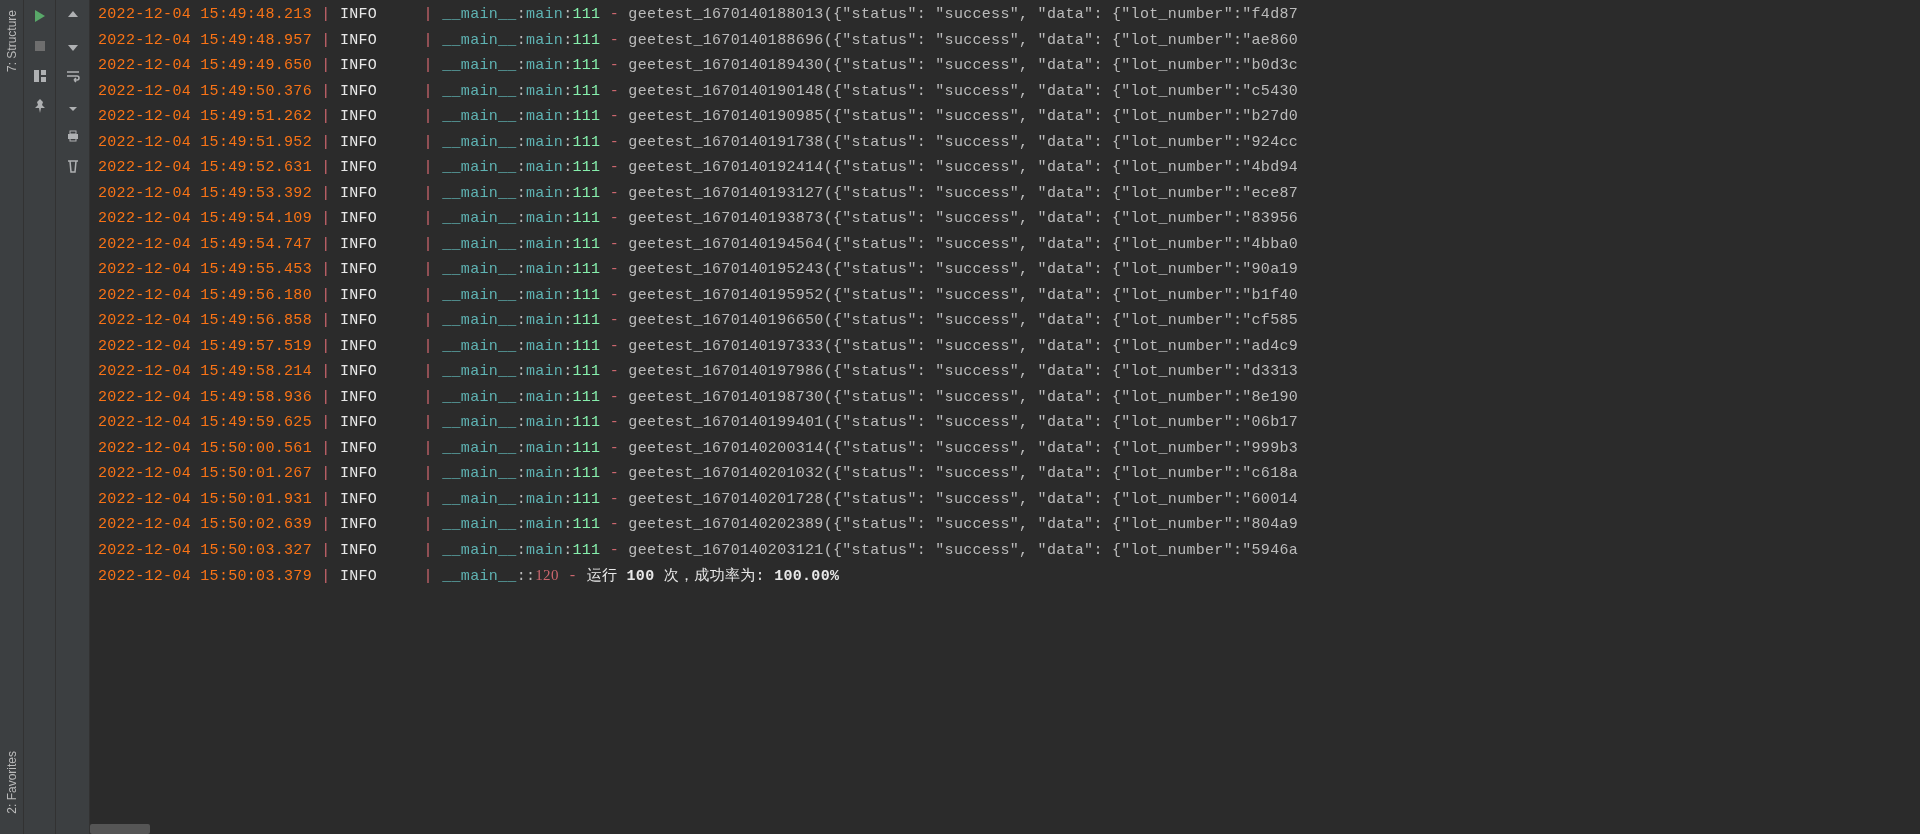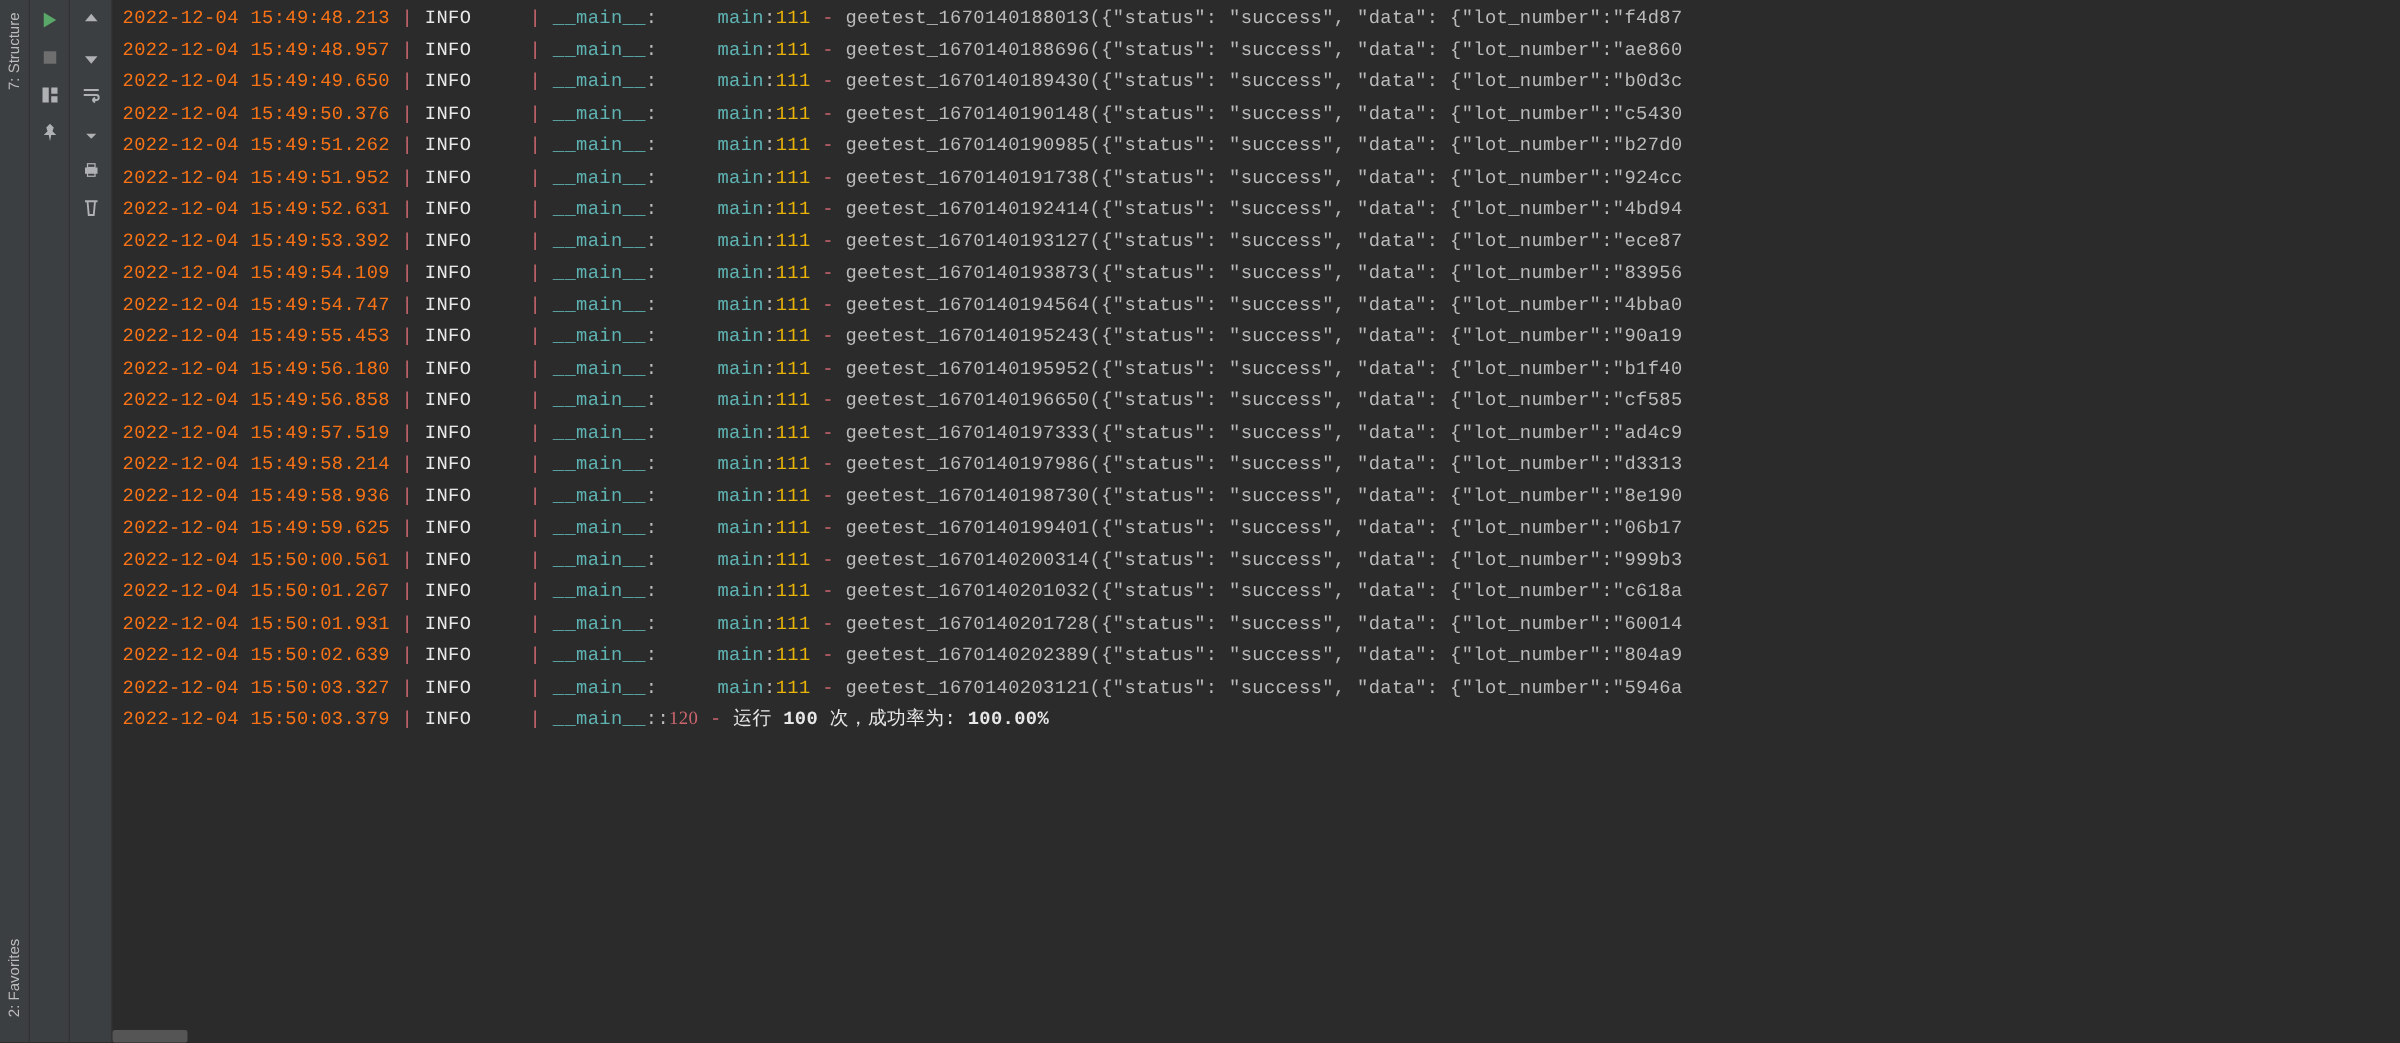--- a/index.html
+++ b/index.html
@@ -65,23 +65,23 @@
 .log-line {
   white-space: pre;
   line-height: 1.7;
   color: #bbbbbb;
   letter-spacing: 0.3px;
 }
 .ts { color: #f97316; }
 .sep { color: #cc666e; }
 .info { color: #e8e8e8; }
 .module { color: #5fb3b3; }
-.func { color: #5fb3b3; margin-left: 48px; }
+.func { color: #5fb3b3; }
 .colon { color: #bbbbbb; }
-.lineno { color: #eab308; }
+.lineno { color: #86efac; }
 .dash { color: #cc666e; }
 .msg { color: #bbbbbb; }
 .final-mod { color: #5fb3b3; }
 .final-func { color: #cc666e; }
 .final-line { color: #cc666e; font-family: Liberation Serif, serif; }
 .final-txt { color: #e8e8e8; }
 .scroll-stub {
   position: absolute;
   bottom: 0;
   left: 90px;

